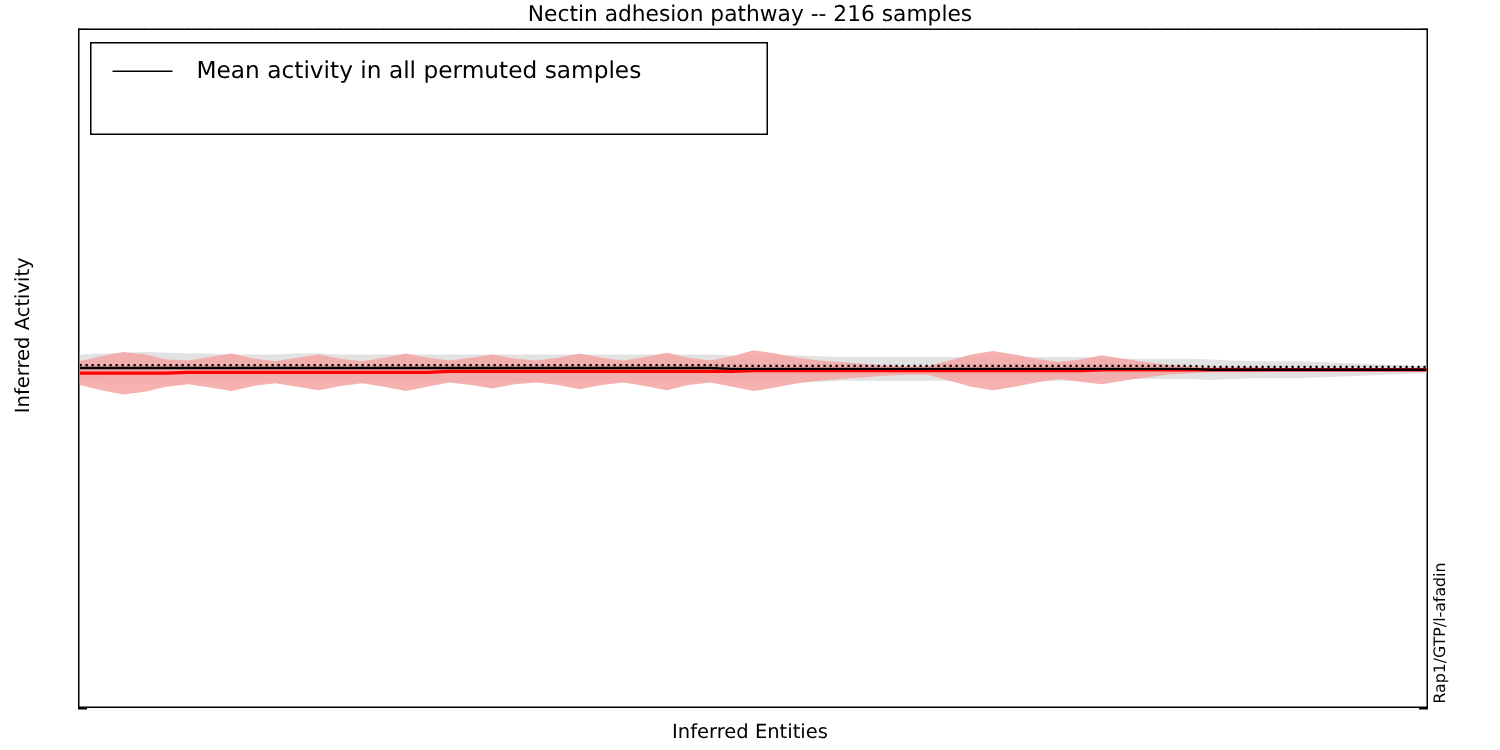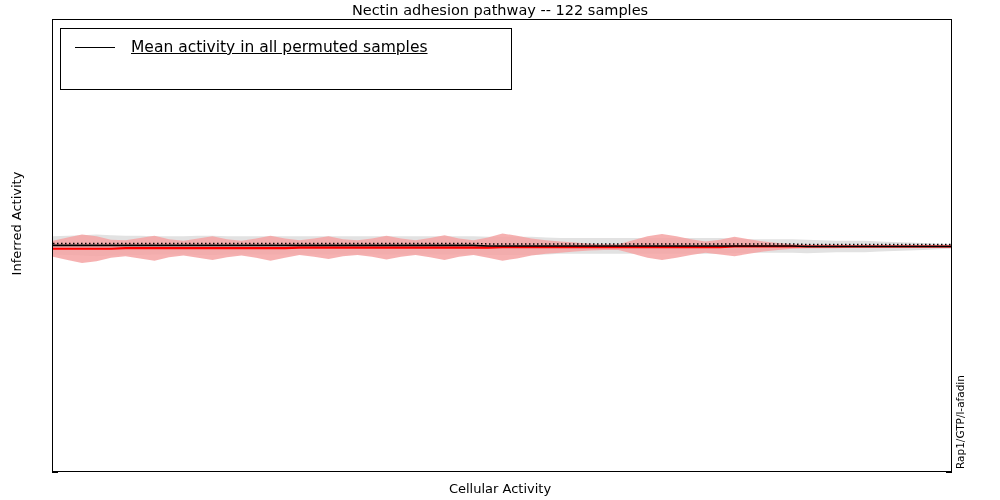--- a/index.html
+++ b/index.html
@@ -43,38 +43,38 @@
     font-size:10.5px; color:#000; white-space:nowrap;
     transform-origin:0 0;
     transform:rotate(-90deg);
     line-height:10px;
   }
 
   
   .legend{
     position:absolute; left:60px; top:28px; width:452px; height:62px;
     border:1.3px solid #000; background:#fff; box-sizing:border-box;
-    padding:5px 0 0 0; z-index:40;text-decoration:underline;
+    padding:5px 0 0 0; z-index:40;
   }
   .legrow{display:flex; align-items:center; height:26px;}
   .legline{width:40px; height:0; border-top:1.6px solid #000; margin:0 16px 0 14px;}
   .legline.red{border-top-color:#ff0000;}
   .legtext{font-size:15.5px; color:#000;}
 
   .bands{position:absolute; left:0; top:0; width:900px; height:453px;}
 </style>
 </head>
 <body>
 
 <div id="root">
 
-  <div class="title">Nectin adhesion pathway -- 122 samples</div>
+  <div class="title">Nectin adhesion pathway -- 216 samples</div>
 
   <div class="ylabel">Inferred Activity</div>
-  <div class="xlabel">Cellular Activity</div>
+  <div class="xlabel">Inferred Entities</div>
 
   <div id="ytick-layer">
       <div class="ytickmark" style="top: 19px;"></div>
       <div class="ytickmark r" style="top: 19px;"></div>
       <div class="ytickmark" style="top: 75.625px;"></div>
       <div class="ytickmark r" style="top: 75.625px;"></div>
       <div class="ytickmark" style="top: 132.25px;"></div>
       <div class="ytickmark r" style="top: 132.25px;"></div>
       <div class="ytickmark" style="top: 188.875px;"></div>
       <div class="ytickmark r" style="top: 188.875px;"></div>

